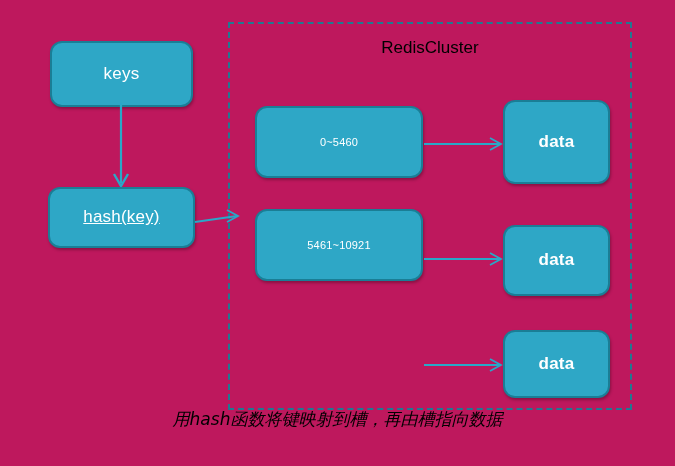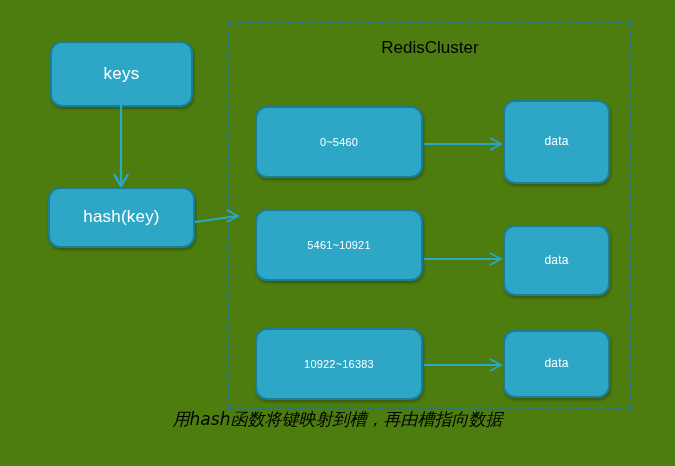--- a/index.html
+++ b/index.html
@@ -7,21 +7,21 @@
     padding: 0;
     background: #ffffff;
   }
   body {
     font-family: "Liberation Sans", "DejaVu Sans", sans-serif;
   }
   #canvas {
     position: relative;
     width: 675px;
     height: 466px;
-    background: #4d7c0f;
+    background: #be185d;
     overflow: hidden;
   }
 
   
   .node {
     position: absolute;
     box-sizing: border-box;
     background: #2ea7c6;
     border: 2px solid #1a7e96;
     border-radius: 12px;
@@ -31,21 +31,21 @@
     justify-content: center;
     text-align: center;
     font-size: 17px;
     font-weight: 400;
     letter-spacing: 0.2px;
     box-shadow: 1px 2px 3px rgba(0, 0, 0, 0.28);
     line-height: 1.1;
     user-select: none;
   }
   .node.slot { font-size: 11px; }
-  .node.data { font-size: 12px; }
+  .node.data { font-size: 17px; font-weight: bold; }
 
   
   #cluster-box {
     position: absolute;
     box-sizing: border-box;
     border: 2px dashed #1f7a91;
     background: transparent;
     border-radius: 1px;
   }
   #cluster-title {
@@ -86,21 +86,21 @@
 
   <div class="node" style="left:50px; top:41px; width:143px; height:66px;">
     <span>keys</span>
   </div>
 
   <svg class="connector" style="left:100px; top:100px; width:42px; height:95px;" viewBox="0 0 42 95">
     <line x1="21" y1="3" x2="21" y2="83" stroke="#29a8c8" stroke-width="2.2"></line>
     <polyline points="14,74 21,86 28,74" fill="none" stroke="#29a8c8" stroke-width="2.4"></polyline>
   </svg>
 
-  <div class="node" style="left:48px; top:187px; width:147px; height:61px;">
+  <div class="node" style="left:48px; top:187px; width:147px; height:61px;text-decoration:underline;">
     <span>hash(key)</span>
   </div>
 
   <svg class="connector" style="left:193px; top:205px; width:48px; height:26px;" viewBox="0 0 48 26">
     <line x1="2" y1="17" x2="44" y2="11" stroke="#29a8c8" stroke-width="1.8"></line>
     <polyline points="34,5 45,11 34,17" fill="none" stroke="#29a8c8" stroke-width="1.8"></polyline>
   </svg>
 
   <div class="node slot" style="left:255px; top:106px; width:168px; height:72px;">
     <span>0~5460</span>
@@ -121,23 +121,20 @@
 
   <svg class="connector" style="left:421px; top:246px; width:84px; height:26px;" viewBox="0 0 84 26">
     <line x1="3" y1="13" x2="79" y2="13" stroke="#29a8c8" stroke-width="1.8"></line>
     <polyline points="69,7 80,13 69,19" fill="none" stroke="#29a8c8" stroke-width="1.8"></polyline>
   </svg>
 
   <div class="node data" style="left:503px; top:225px; width:107px; height:71px;">
     <span>data</span>
   </div>
 
-  <div class="node slot" style="left:255px; top:328px; width:168px; height:72px;">
-    <span>10922~16383</span>
-  </div>
 
   <svg class="connector" style="left:421px; top:352px; width:84px; height:26px;" viewBox="0 0 84 26">
     <line x1="3" y1="13" x2="79" y2="13" stroke="#29a8c8" stroke-width="1.8"></line>
     <polyline points="69,7 80,13 69,19" fill="none" stroke="#29a8c8" stroke-width="1.8"></polyline>
   </svg>
 
   <div class="node data" style="left:503px; top:330px; width:107px; height:68px;">
     <span>data</span>
   </div>
 

